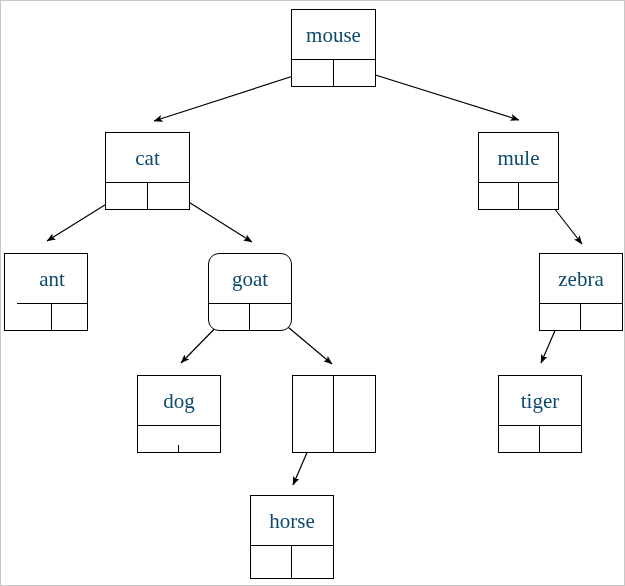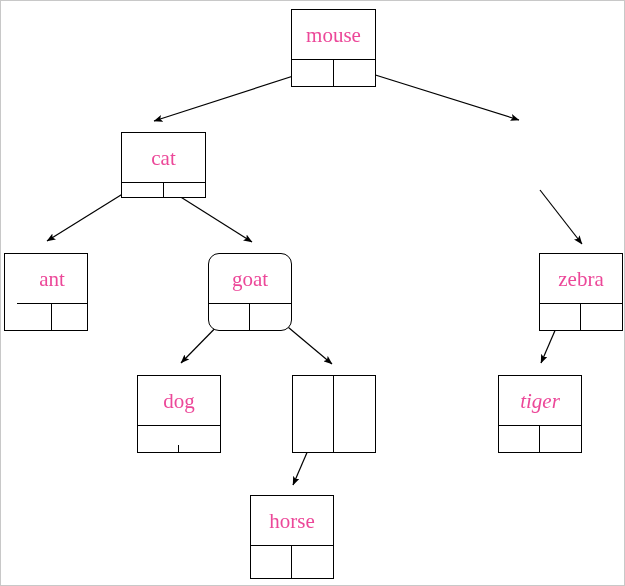--- a/index.html
+++ b/index.html
@@ -32,21 +32,21 @@
     background: #ffffff;
     display: flex;
     flex-direction: column;
   }
   .node-label {
     flex: 0 0 auto;
     height: 50px;
     line-height: 50px;
     text-align: center;
     font-size: 21px;
-    color: #ec4899;
+    color: #0c4a6e;
     border-bottom: 1.3px solid #000000;
     box-sizing: border-box;
     white-space: nowrap;
   }
   .node-ptrs {
     flex: 1 1 auto;
     display: flex;
   }
   .ptr-cell {
     flex: 1 1 50%;
@@ -76,22 +76,29 @@
       <line x1="562" y1="311" x2="540" y2="362" stroke="#000000" stroke-width="1.2" marker-end="url(#arrowhead)"></line>
       <line x1="314" y1="433" x2="292" y2="484" stroke="#000000" stroke-width="1.2" marker-end="url(#arrowhead)"></line>
     </svg>
 <div class="node" style="left: 290px; top: 8px; width: 85px; height: 78px;">
       <div class="node-label" style="height: 50px; line-height: 50px;">mouse</div>
       <div class="node-ptrs">
         <div class="ptr-cell left"></div>
         <div class="ptr-cell right"></div>
       </div>
     </div>
-    <div class="node" style="left: 120px; top: 131px; width: 85px; height: 66px;">
+    <div class="node" style="left: 104px; top: 131px; width: 85px; height: 78px;">
       <div class="node-label" style="height: 50px; line-height: 50px;">cat</div>
+      <div class="node-ptrs">
+        <div class="ptr-cell left"></div>
+        <div class="ptr-cell right"></div>
+      </div>
+    </div>
+    <div class="node" style="left: 477px; top: 131px; width: 81px; height: 78px;">
+      <div class="node-label" style="height: 50px; line-height: 50px;">mule</div>
       <div class="node-ptrs">
         <div class="ptr-cell left"></div>
         <div class="ptr-cell right"></div>
       </div>
     </div>
     <div class="node" style="left: 3px; top: 252px; width: 84px; height: 78px; padding-left: 12px;">
       <div class="node-label" style="height: 50px; line-height: 50px;">ant</div>
       <div class="node-ptrs">
         <div class="ptr-cell left"></div>
         <div class="ptr-cell right"></div>
@@ -118,21 +125,21 @@
         <div class="ptr-cell right"></div>
       </div>
     </div>
     <div class="node" style="left: 291px; top: 374px; width: 84px; height: 78px;">
       <div class="node-ptrs">
         <div class="ptr-cell left"></div>
         <div class="ptr-cell right"></div>
       </div>
     </div>
     <div class="node" style="left: 497px; top: 374px; width: 84px; height: 78px;">
-      <div class="node-label" style="height: 50px; line-height: 50px; font-style: italic;">tiger</div>
+      <div class="node-label" style="height: 50px; line-height: 50px;">tiger</div>
       <div class="node-ptrs">
         <div class="ptr-cell left"></div>
         <div class="ptr-cell right"></div>
       </div>
     </div>
     <div class="node" style="left: 249px; top: 494px; width: 84px; height: 84px;">
       <div class="node-label" style="height: 50px; line-height: 50px;">horse</div>
       <div class="node-ptrs">
         <div class="ptr-cell left"></div>
         <div class="ptr-cell right"></div>

